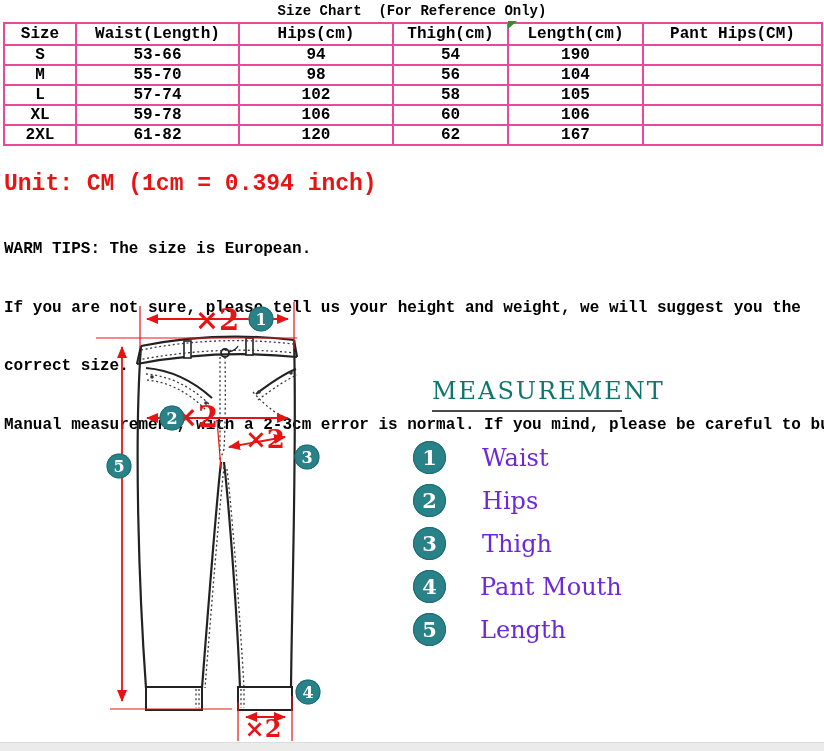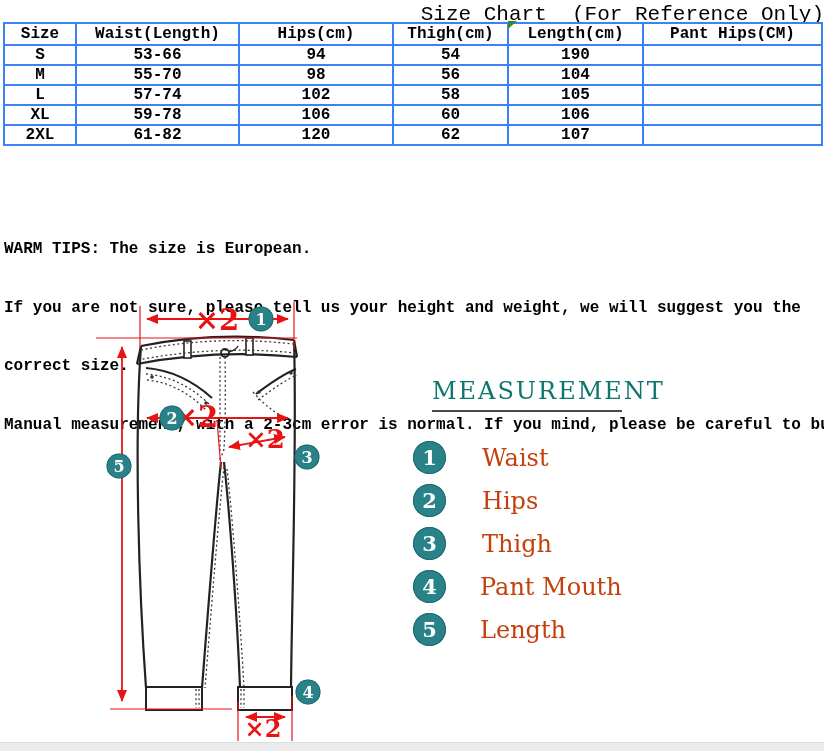--- a/index.html
+++ b/index.html
@@ -1,24 +1,24 @@
 <!DOCTYPE html>
 <html><head>
 <meta charset="utf-8">
 <style>
   html,body{margin:0;padding:0;background:#fff;}
   .page{position:relative;width:824px;height:751px;background:#ffffff;overflow:hidden;
         font-family:"Liberation Mono",monospace;color:#000;}
 
   
-  .chart-title{position:absolute;top:3px;left:0;width:100%;text-align:right;
-               font-size:21px;font-weight:normal;white-space:pre;}
+  .chart-title{position:absolute;top:3px;left:0;width:100%;text-align:center;
+               font-size:14px;font-weight:bold;white-space:pre;}
   table.size-table{position:absolute;top:22px;left:3px;width:818px;
                    border-collapse:collapse;table-layout:fixed;}
-  .size-table th,.size-table td{border:2px solid #3b82f6;text-align:center;
+  .size-table th,.size-table td{border:2px solid #ec4899;text-align:center;
                    font-weight:bold;font-size:16px;padding:0;overflow:hidden;}
   .size-table th{height:20px;}
   .size-table td{height:18px;}
   .green-artifact{position:absolute;left:508px;top:21px;width:9px;height:8px;
                   background:#2f8f2f;clip-path:polygon(0 0,100% 0,0 100%);}
 
   
   .unit-line{position:absolute;top:171px;left:4px;font-size:23px;font-weight:bold;
              color:#e81414;white-space:pre;}
   .tips{position:absolute;top:201px;left:4px;font-size:16px;font-weight:bold;
@@ -41,21 +41,21 @@
   
   .legend-title{position:absolute;left:432px;top:86px;width:190px;text-align:center;
                 font-family:"DejaVu Serif",serif;font-size:24px;letter-spacing:2px;
                 color:#0f766e;border-bottom:2px solid #4a4a4a;padding-bottom:5px;}
   .legend-items{position:absolute;left:413px;top:145px;}
   .legend-row{display:flex;align-items:center;height:43px;}
   .legend-circle{flex:none;width:33px;height:33px;border-radius:50%;background:#2a8289;
                  color:#fff;font-family:"DejaVu Serif",serif;font-size:21px;font-weight:bold;
                  line-height:33px;text-align:center;box-shadow:0 0 0 1px #1d6a70 inset;}
   .legend-label{margin-left:36px;font-family:"DejaVu Serif",serif;font-size:24px;
-                color:#c2410c;white-space:nowrap;}
+                color:#6d28d9;white-space:nowrap;}
   .legend-row:nth-child(n+4) .legend-label{margin-left:34px;}
 
   .bottom-bar{position:absolute;left:0;top:742px;width:824px;height:9px;
               background:#ebebeb;border-top:1px solid #dcdcdc;}
 </style>
 </head>
 <body>
 
 <div class="page">
 
@@ -111,27 +111,28 @@
         <td>106</td>
         <td>60</td>
         <td>106</td>
         <td></td>
       </tr>
       <tr>
         <td>2XL</td>
         <td>61-82</td>
         <td>120</td>
         <td>62</td>
-        <td>107</td>
+        <td>167</td>
         <td></td>
       </tr>
     </tbody>
   </table>
   <div class="green-artifact"></div>
 
+  <div class="unit-line">Unit: CM (1cm = 0.394 inch)</div>
   <div class="tips">
     <div>WARM TIPS: The size is European.</div>
     <div>If you are not sure, please tell us your height and weight, we will suggest you the</div>
     <div>correct size.</div>
     <div>Manual measurement, with a 2-3cm error is normal. If you mind, please be careful to buy.</div>
   </div>
 
   <div class="diagram">
 
     <svg width="824" height="460" viewBox="0 0 824 460">

